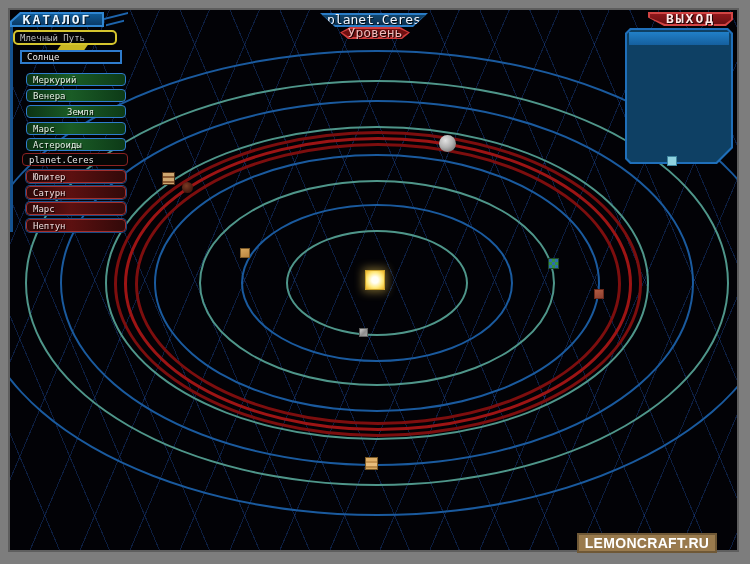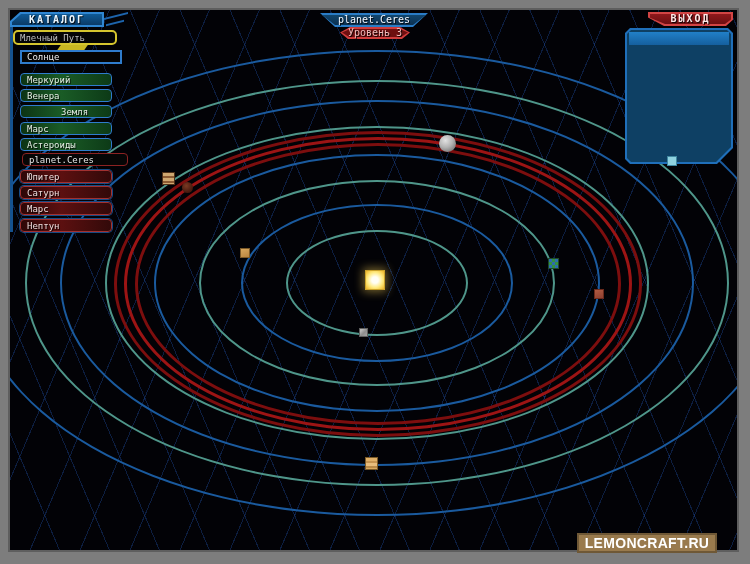--- a/index.html
+++ b/index.html
@@ -39,38 +39,38 @@
        background:repeating-linear-gradient(180deg,#cfa770 0 3px,#8d5c33 3px 5px);}
   .saturn{width:13px;height:13px;border:1px solid #7a5a28;
        background:linear-gradient(180deg,#e0b068 0 3px,#c49350 3px 5px,#e7bd7d 5px 8px,#b98a48 8px 10px,#d8a85e 10px);}
   .uranus{width:10px;height:10px;border:1px solid #3f87a0;background:#8fd2df;z-index:5;}
   .ceres{width:17px;height:17px;border-radius:50%;z-index:3;
        background:radial-gradient(circle at 38% 32%,#e2e2e2,#b2b2b2 45%,#7d7d7d 78%,#5c5c5c);}
   .asteroid{width:11px;height:11px;border-radius:50%;
        background:radial-gradient(circle at 40% 35%,#7a3a24,#4c1c10 60%,#31100a);}
   
   .rail{position:absolute;left:0;top:16px;width:3px;height:206px;background:#15528f;z-index:6;}
-  .sb{position:absolute;left:10px;width:92px;height:13px;border-radius:4px;z-index:6;
+  .sb{position:absolute;left:16px;width:100px;height:13px;border-radius:4px;z-index:6;
       font-size:9px;line-height:12px;padding-left:6px;box-sizing:border-box;color:#e2ece2;
       text-shadow:1px 1px 0 rgba(0,0,0,.8);white-space:nowrap;}
   .sb.green{border:1px solid #2f7ccc;background:linear-gradient(90deg,#0c3314 0%,#1a5c26 45%,#0d3a17 100%);}
   .sb.red{border:1px solid #a23030;background:linear-gradient(90deg,#2d0707 0%,#5c1010 45%,#320909 100%);
       box-shadow:0 0 0 1px #174a84;color:#ecdcdc;}
   .sb.sub{left:12px;width:106px;border:1px solid #8c2222;background:#060606;color:#e6e6e6;}
   .galaxy-btn{position:absolute;left:3px;top:20px;width:104px;height:15px;z-index:6;border:2px solid #d5c52e;
       border-radius:5px;background:#050505;color:#bdbdbd;font-size:9px;line-height:12px;padding-left:5px;box-sizing:border-box;}
   .galaxy-tail{position:absolute;left:48px;top:35px;width:27px;height:8px;background:#c9b722;
       transform:skewX(-35deg);z-index:5;}
   .star-btn{position:absolute;left:10px;top:40px;width:102px;height:14px;z-index:6;border:2px solid #2f7ccc;
       border-radius:0;background:#040404;color:#ececec;font-size:9px;line-height:11px;padding-left:5px;box-sizing:border-box;}
   
   .shape{position:absolute;z-index:6;}
   .shape .in{position:absolute;inset:2px;}
   .shape .lbl{position:absolute;inset:0;text-align:center;z-index:1;
-      font-size:10px;text-shadow:1px 1px 0 rgba(0,0,0,.8);}
+      font-size:13px;text-shadow:1px 1px 0 rgba(0,0,0,.8);}
   .decor{position:absolute;background:#1d64ac;z-index:6;}
   
   .panel{position:absolute;left:615px;top:18px;width:108px;height:136px;z-index:4;
       background:#1f6fba;
       clip-path:polygon(5px 0,calc(100% - 5px) 0,100% 5px,100% calc(100% - 16px),calc(100% - 16px) 100%,5px 100%,0 calc(100% - 5px),0 5px);}
   .panel .in{position:absolute;inset:2px;background:rgba(13,58,88,.88);
       clip-path:polygon(4px 0,calc(100% - 4px) 0,100% 4px,100% calc(100% - 15px),calc(100% - 15px) 100%,4px 100%,0 calc(100% - 4px),0 4px);}
   .panel .hdr{position:absolute;left:4px;right:4px;top:4px;height:13px;
       background:linear-gradient(180deg,#2180c8,#155f9e);}
   

